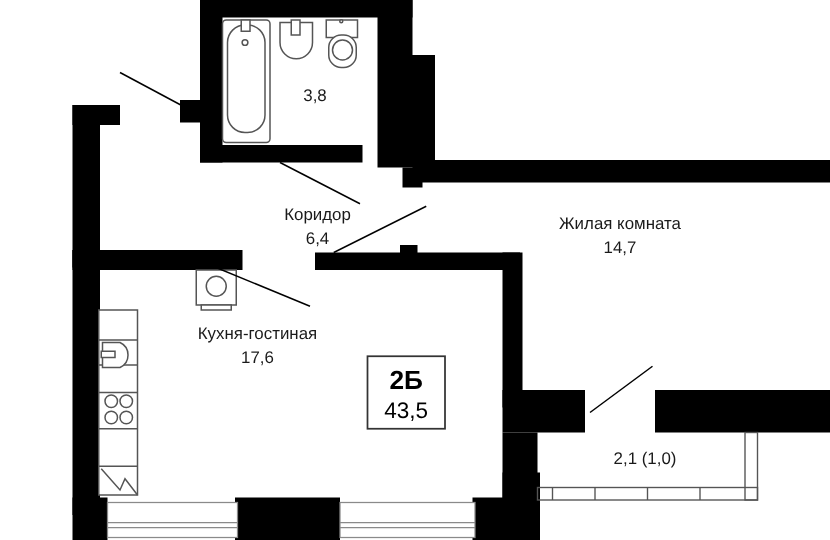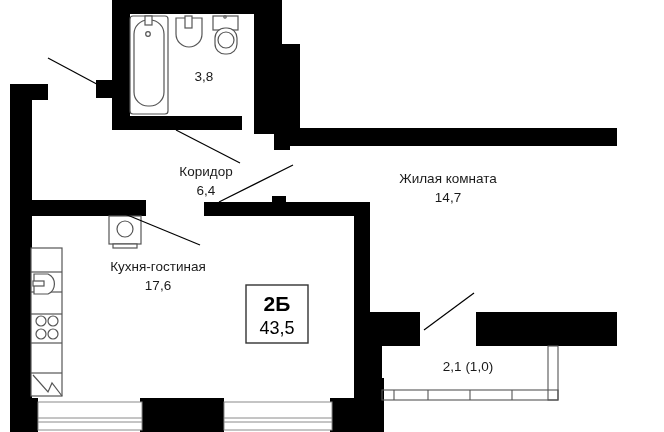--- a/index.html
+++ b/index.html
@@ -9,20 +9,21 @@
   }
   body {
     font-family: "Liberation Sans", sans-serif;
   }
   #floorplan-root {
     position: relative;
     width: 617px;
     height: 432px;
     background: #ffffff;
     overflow: hidden;
+    padding-left: 48px;
   }
   #floorplan-svg {
     display: block;
     width: 664px;
     height: 432px;
   }
   .room-label-text {
     font-family: "Liberation Sans", sans-serif;
     font-size: 13.5px;
     fill: #1a1a1a;

